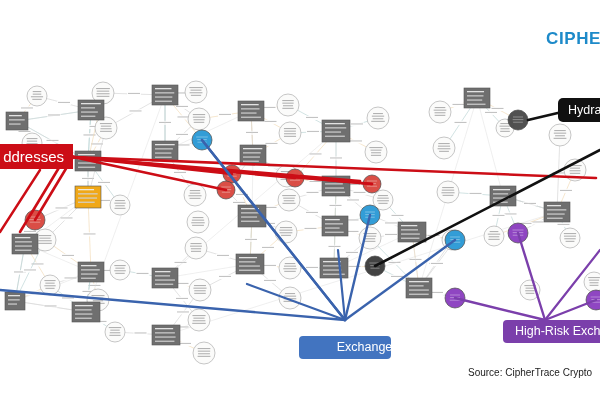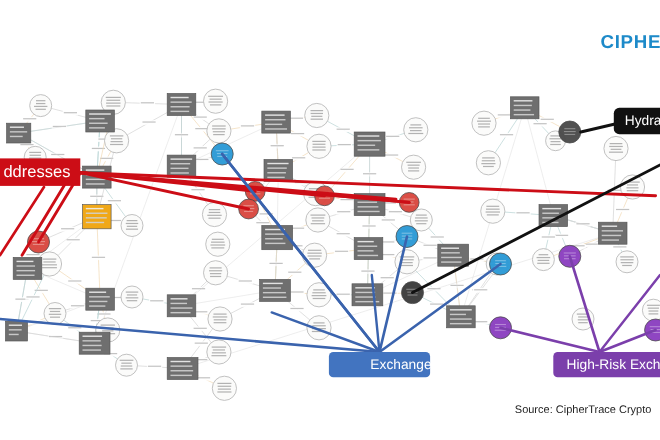--- a/index.html
+++ b/index.html
@@ -46,21 +46,21 @@
   }
   .callout-dark-red{
     left:-92px; top:144px;
     width:165px; height:25px;
     background:#cc0d16;
     font-size:15px;
     padding:0 9px;
     justify-content:flex-end;
   }
   .callout-exchange{
-    left:299px; top:320px;
+    left:299px; top:336px;
     width:92px; height:23px;
     background:#4274c0;
     border-radius:4px;
     font-size:12.5px;
     justify-content:center;
     padding-left:39px;
   }
   .callout-highrisk{
     left:503px; top:320px;
     width:130px; height:23px;

